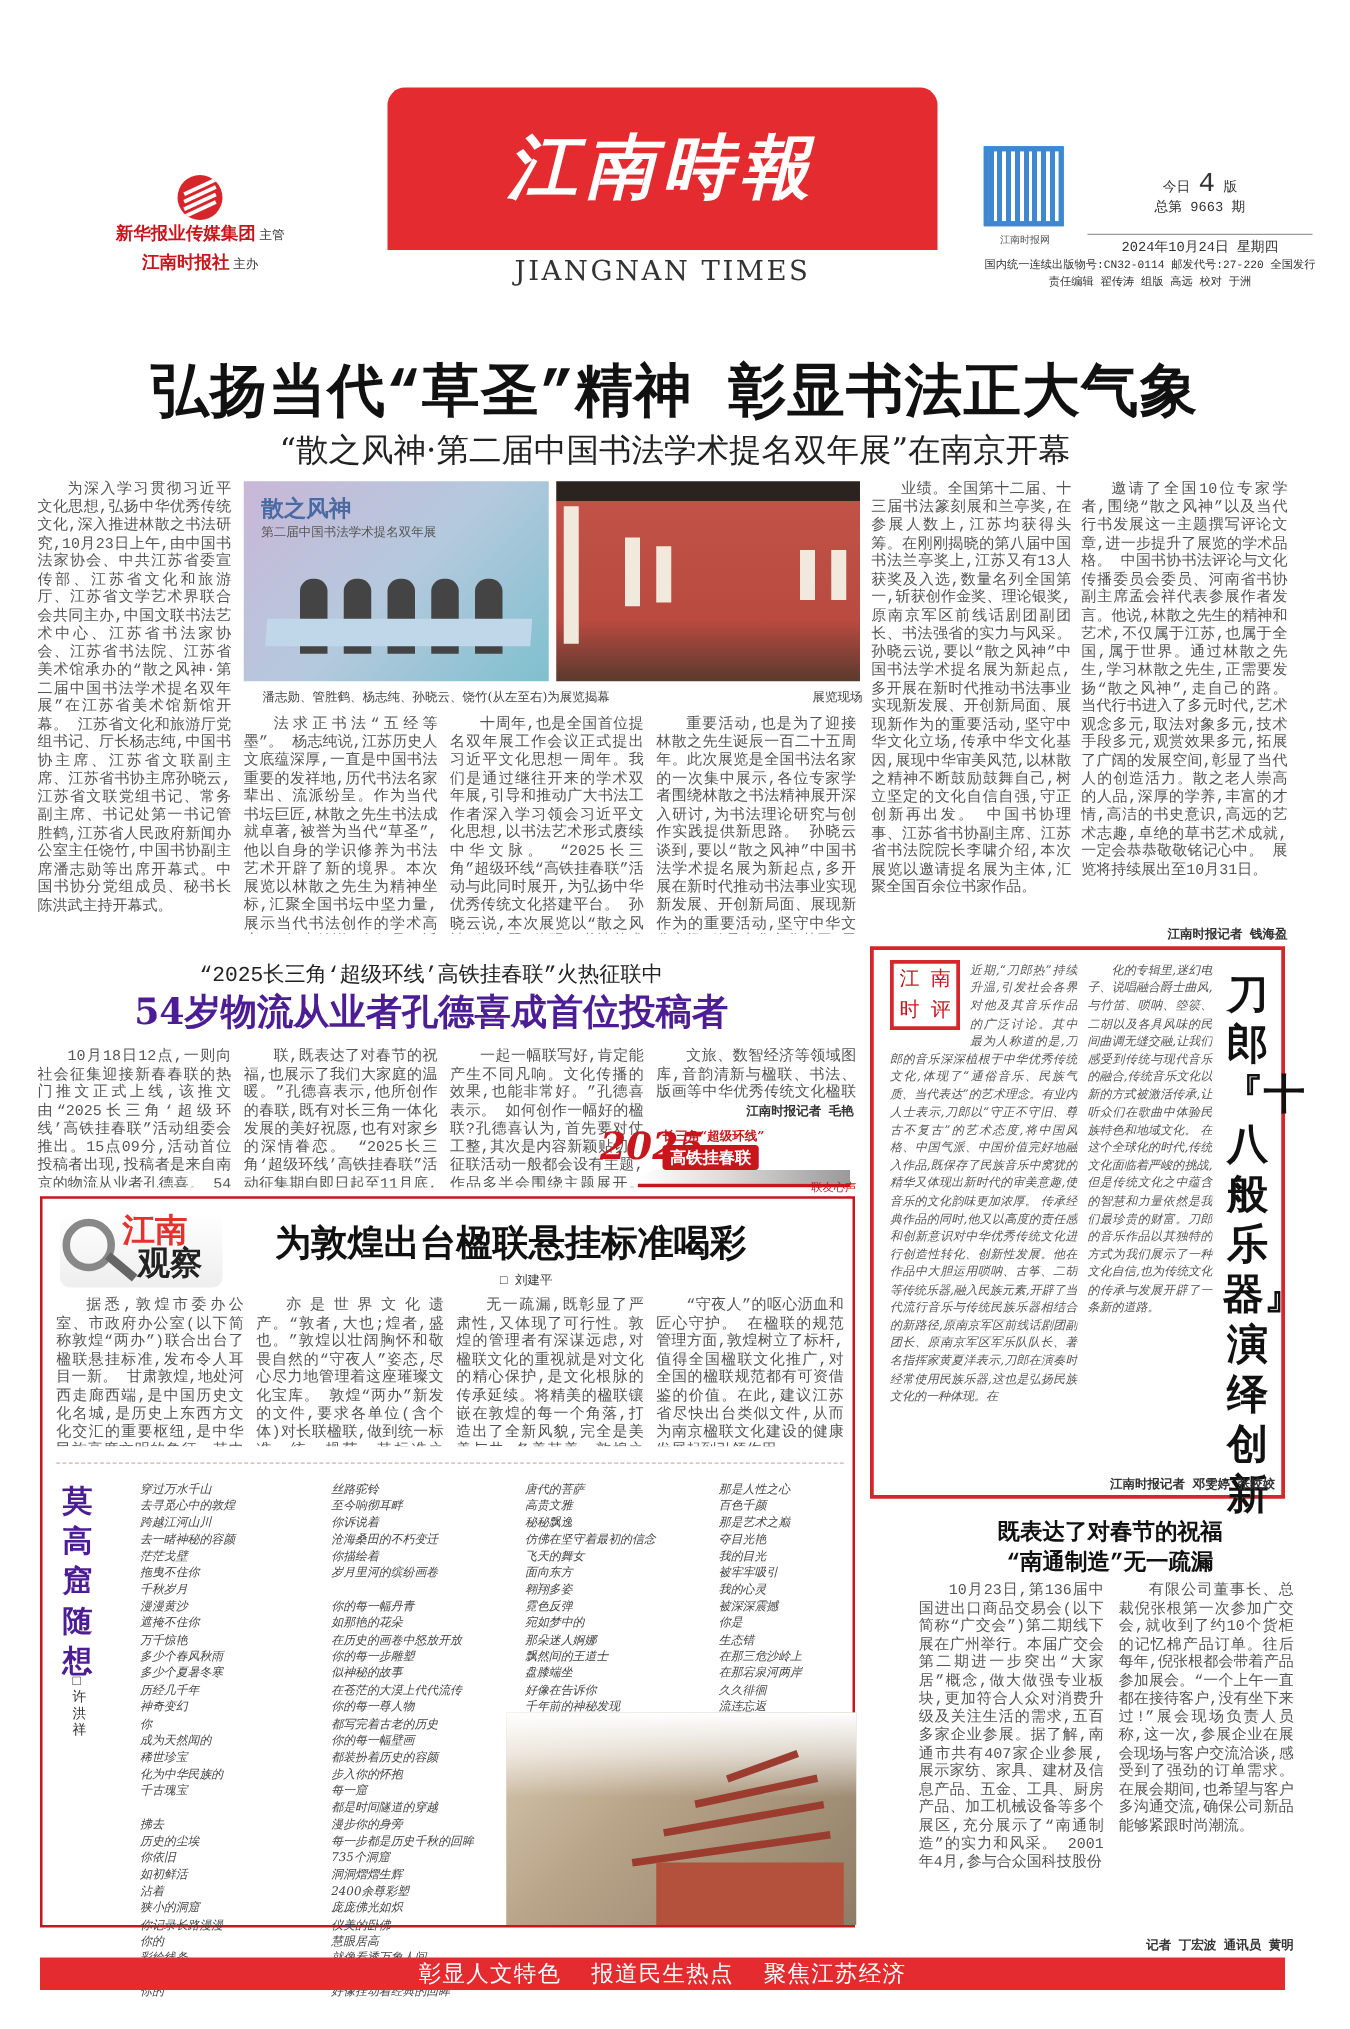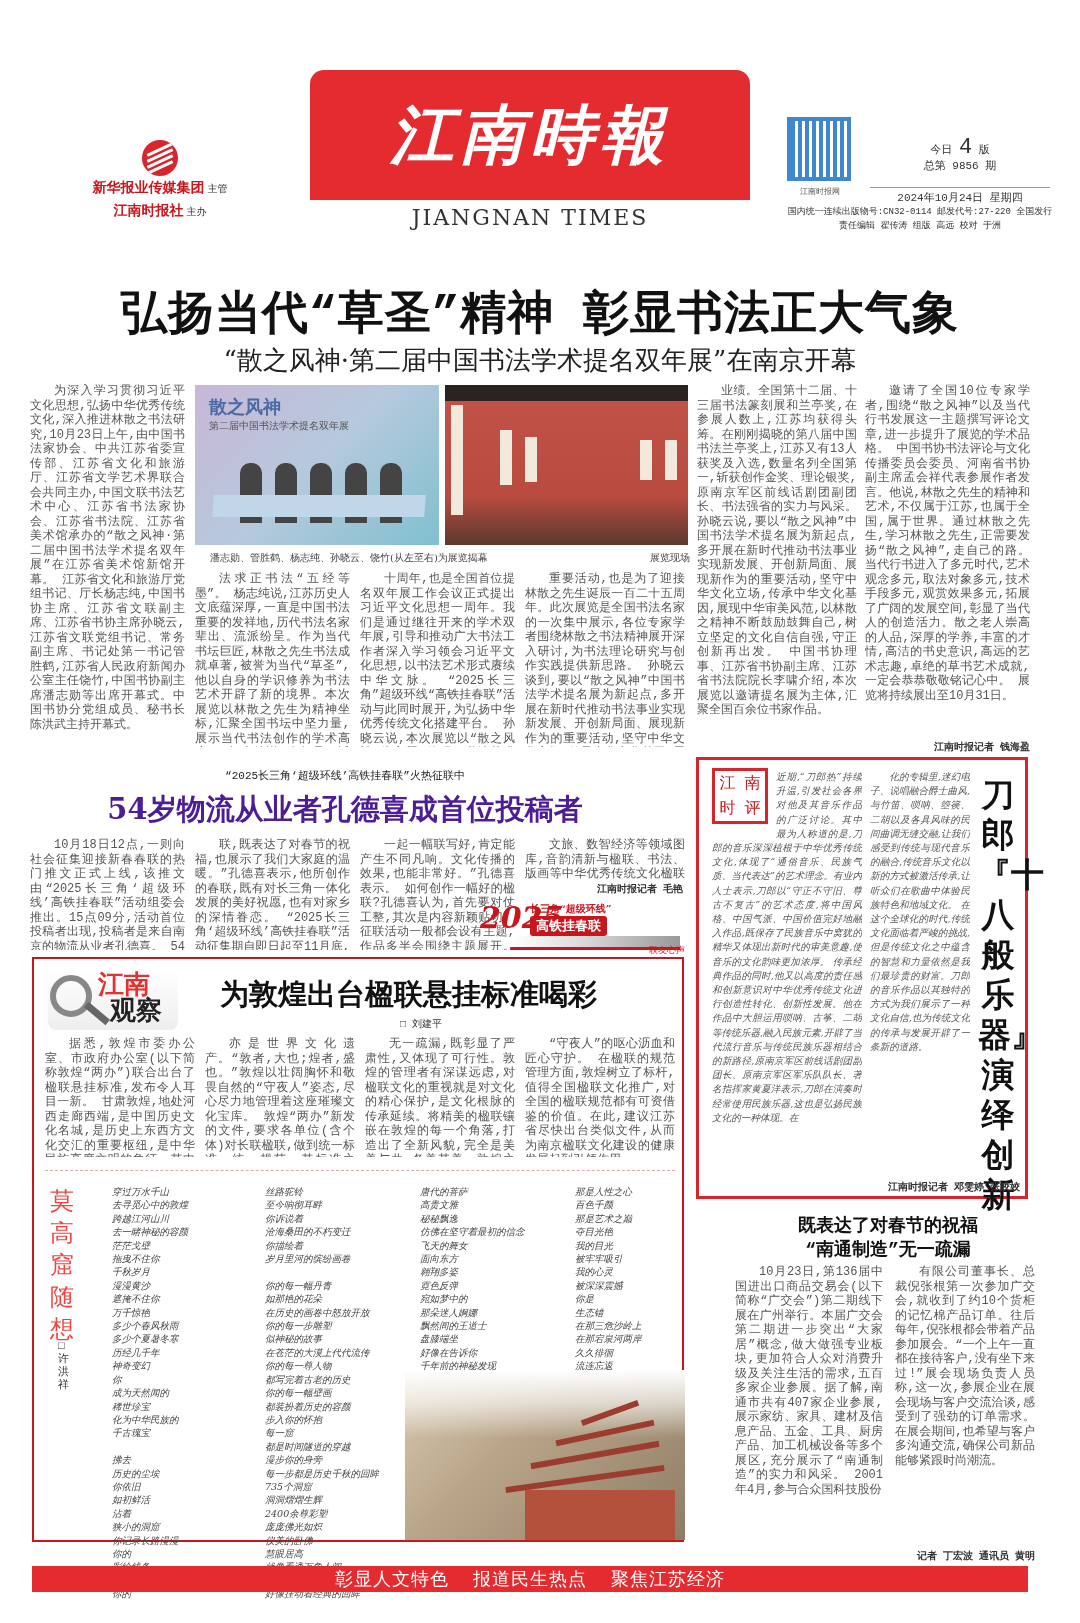--- a/index.html
+++ b/index.html
@@ -9,21 +9,21 @@
   .sans{font-family:Liberation Mono, monospace}
   .serif{font-family:"DejaVu Serif","Liberation Serif",serif}
 
   
   #publisher{left:60px;top:140px;width:200px;text-align:center}
   #pub-logo{width:36px;height:36px;border-radius:50%;background:#d6262b;margin:0 auto 2px;position:relative;overflow:hidden}
   #pub-logo i{position:absolute;left:4px;right:4px;height:3px;background:#fff;transform:rotate(-25deg)}
   .pub-line{font-size:14px;font-weight:bold;line-height:20px;color:#c8161d}
   .pub-line small{font-size:10px;color:#333;font-weight:normal;margin-left:3px}
   #masthead-box{left:310px;top:70px;width:440px;height:130px;background:#e42b2f;border-radius:14px 14px 0 0;display:flex;align-items:center;justify-content:center}
-  #masthead-title{color:#fff;font-size:64px;font-weight:bold;letter-spacing:6px;font-style:italic}
+  #masthead-title{color:#fff;font-size:56px;font-weight:bold;letter-spacing:6px;font-style:italic}
   #masthead-en{left:310px;top:205px;width:440px;text-align:center;font-size:22px;letter-spacing:2px;color:#333}
   #qr{left:787px;top:117px;width:64px;height:64px;background:
       repeating-linear-gradient(90deg,#1e73c8 0 4px,#fff 4px 7px),#1e73c8;border:4px solid #1e73c8;opacity:.85}
   #qr-label{left:780px;top:186px;width:80px;text-align:center;font-size:8px;color:#555}
   #issue-box{left:900px;top:140px;width:120px;text-align:center;font-size:11px;color:#333;line-height:16px}
   #issue-box .big{font-size:22px}
   #issue-date{left:870px;top:187px;width:180px;text-align:center;font-size:11px;border-top:1px solid #999;padding-top:2px;color:#333}
   #pub-info{left:760px;top:205px;width:320px;text-align:center;font-size:9px;color:#333;line-height:14px}
 
   
@@ -35,40 +35,40 @@
   #photo1 .banner{position:absolute;left:18px;top:110px;width:212px;height:22px;background:#bfd7e8;transform:skewX(-4deg)}
   #photo1 .ttl{position:absolute;left:14px;top:10px;font-size:18px;font-weight:bold;color:#4a6aa4}
   #photo1 .ttl2{position:absolute;left:14px;top:34px;font-size:10px;color:#555}
   #photo1 .p{position:absolute;top:78px;width:22px;height:60px;background:#444;border-radius:10px 10px 0 0}
   #photo2{left:445px;top:385px;width:243px;height:160px;background:linear-gradient(180deg,#2a2320 0%,#2a2320 10%,#c25248 10%,#b84a40 70%,#5a3a2e 100%)}
   #photo2 .scroll{position:absolute;background:#f1e9db;width:12px}
   #cap1{left:210px;top:551px;font-size:10px;color:#444}
   #cap2{left:650px;top:551px;font-size:10px;color:#444}
 
   
-  #rail-kicker{left:0;top:768px;width:690px;text-align:center;font-size:11px;color:#222}
+  #rail-kicker{left:0;top:768px;width:690px;text-align:center;font-size:17px;color:#222}
   #rail-headline{left:0;top:790px;width:690px;text-align:center;font-size:29px;font-weight:bold;color:#4c1d95}
   #rail-graphic{left:470px;top:900px;width:215px;height:55px}
   #rail-graphic .year{position:absolute;left:10px;top:0;font-size:30px;font-style:italic;font-weight:bold;color:#c8161d}
   #rail-graphic .tag1{position:absolute;left:60px;top:2px;font-size:10px;color:#c8161d;font-weight:bold}
   #rail-graphic .tag2{position:absolute;left:60px;top:16px;background:#c8161d;color:#fff;font-size:13px;font-weight:bold;padding:1px 6px;border-radius:3px}
   #rail-graphic .train{position:absolute;left:40px;top:36px;width:170px;height:14px;background:linear-gradient(90deg,#fff,#ddd 40%,#999);border-radius:20px 0 0 0;border-bottom:3px solid #c8161d}
   #rail-graphic .tag3{position:absolute;right:0;bottom:-2px;font-size:9px;color:#c8161d}
 
   
   #obs-frame{left:32px;top:957px;width:652px;height:585px;border:2px solid #c8161d}
   #obs-badge{left:48px;top:970px;width:130px;height:60px;border-radius:8px;background:linear-gradient(#fff,#eee)}
   #obs-lens{left:50px;top:975px;width:42px;height:42px;border:6px solid #888;border-radius:50%}
   #obs-handle{left:83px;top:1010px;width:28px;height:7px;background:#666;transform:rotate(40deg)}
   #obs-t1{left:98px;top:967px;font-size:26px;font-weight:bold;color:#e4322f}
   #obs-t2{left:110px;top:993px;font-size:26px;font-weight:bold;color:#222}
   #obs-headline{left:220px;top:975px;width:420px;font-size:29px;font-weight:bold;color:#111}
   #obs-author{left:400px;top:1017px;font-size:10px;color:#333}
   .dotline{border-top:1px dashed #e0a7a8}
-  #poem-title{left:50px;top:1185px;width:30px;font-size:24px;font-weight:normal;line-height:32px;color:#ef4444}
+  #poem-title{left:50px;top:1185px;width:30px;font-size:24px;font-weight:bold;line-height:32px;color:#4c1d95}
   #poem-author{left:58px;top:1340px;width:14px;font-size:11px;line-height:13px;color:#333}
   .poem-col{font-size:9.5px;line-height:13.4px;color:#444;white-space:pre;font-style:italic}
   #cave-photo{left:405px;top:1370px;width:280px;height:170px;background:
      linear-gradient(180deg,rgba(255,255,255,1) 0%,rgba(255,255,255,.6) 20%,rgba(0,0,0,0) 40%),
      linear-gradient(135deg,#d8c9b2 0%,#b8a488 40%,#8e7d66 100%)}
   #cave-photo .eave{position:absolute;background:#9b3c2e;height:6px}
   #cave-photo .wall{position:absolute;background:#b4513d}
 
   
   #comm-frame{left:696px;top:757px;width:332px;height:442px;border:3px solid #d6262b}
@@ -109,21 +109,21 @@
 
 <div id="qr" class="abs"></div>
 <div id="qr-label" class="abs sans">江南时报网</div>
 
 <div id="issue-box" class="abs sans">
   <div>
     <span>今日</span>
     <span class="big">4</span>
     <span>版</span>
   </div>
-  <div>总第 9856 期</div>
+  <div>总第 9663 期</div>
 </div>
 <div id="issue-date" class="abs sans">2024年10月24日 星期四</div>
 <div id="pub-info" class="abs sans">
   <div>国内统一连续出版物号:CN32-0114  邮发代号:27-220  全国发行</div>
   <div>责任编辑 翟传涛  组版 高远  校对 于洲</div>
 </div>
 
 <div id="lead-headline" class="abs sans">弘扬当代“草圣”精神  彰显书法正大气象</div>
 <div id="lead-sub" class="abs serif">“散之风神·第二届中国书法学术提名双年展”在南京开幕</div>
 

